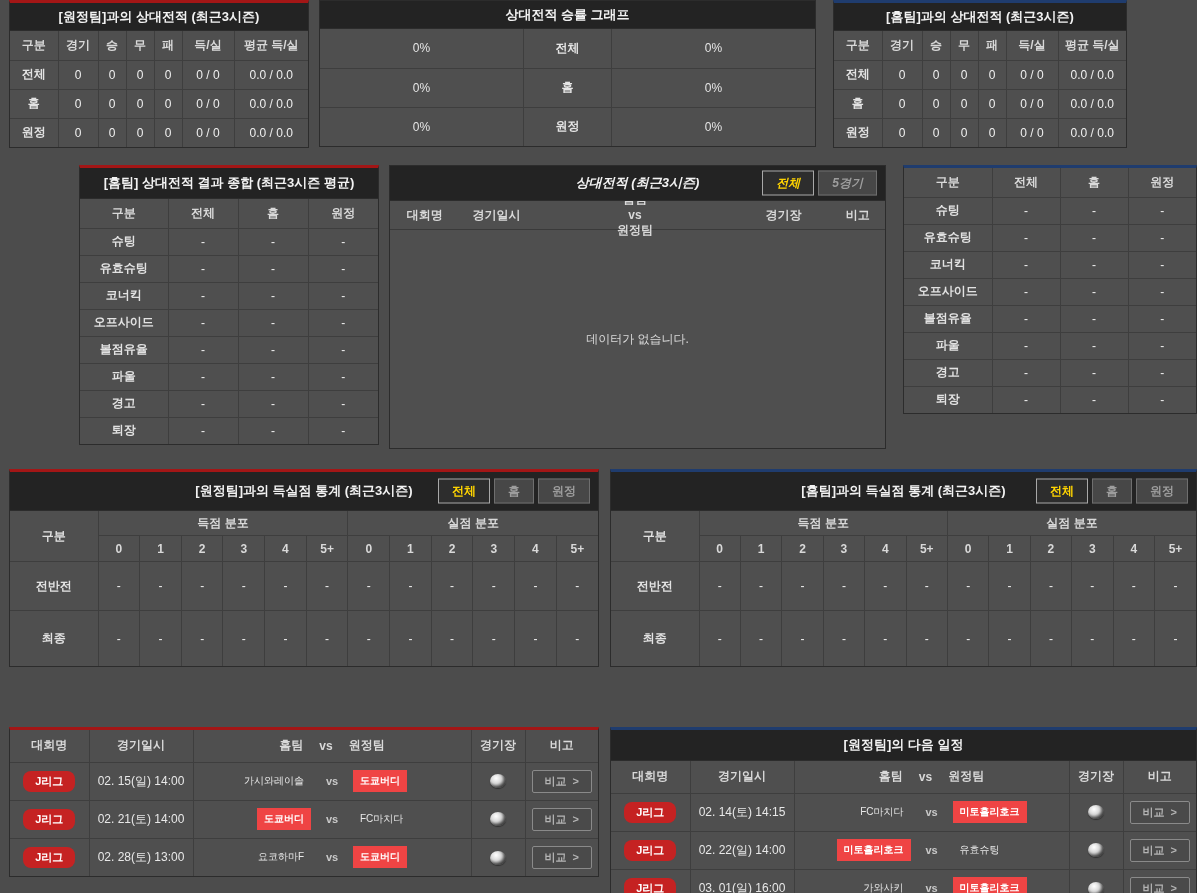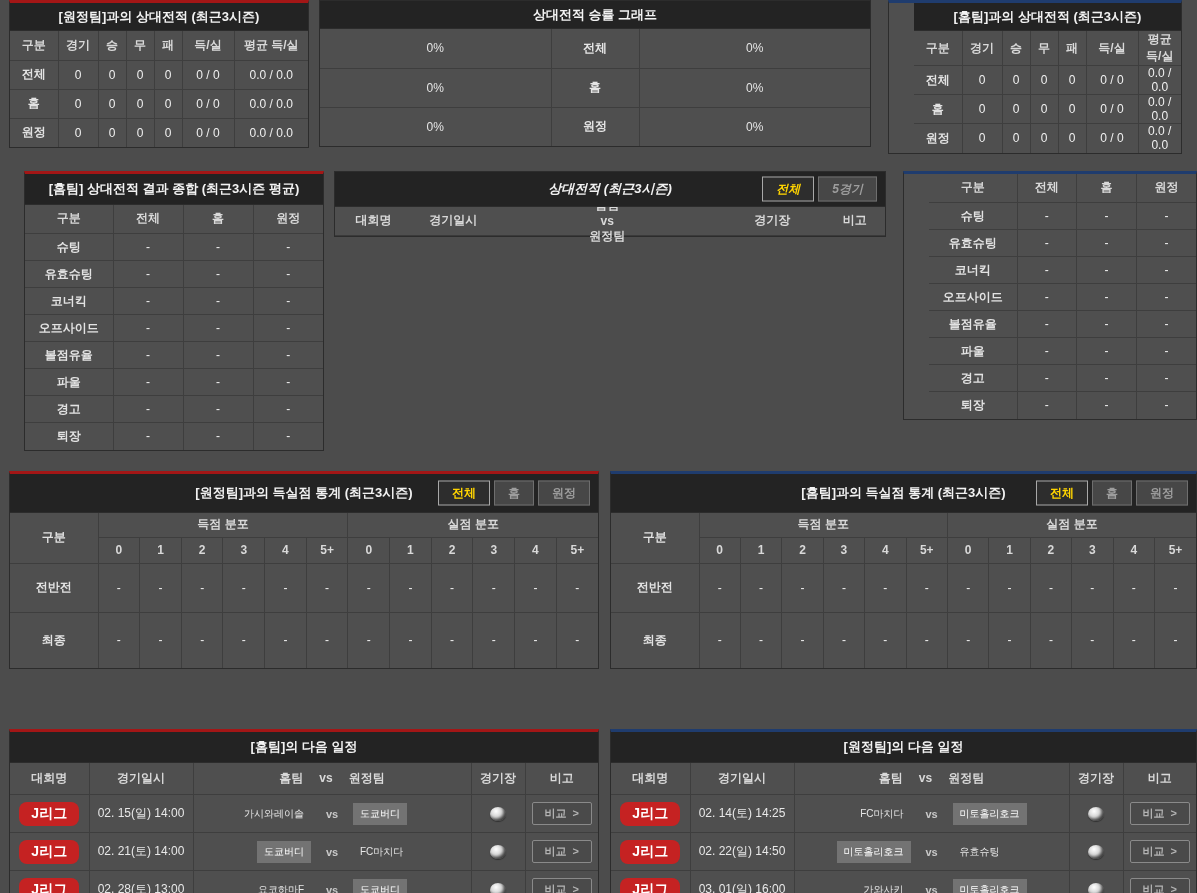--- a/index.html
+++ b/index.html
@@ -7,26 +7,26 @@
        font-family:"Liberation Sans","DejaVu Sans",sans-serif;}
   .row{display:flex;align-items:flex-start;margin-left:9px;}
   .r1{margin-top:0;}
   .r2{margin-top:17px;justify-content:flex-end;}
   .r3{margin-top:20px;}
   .r4{margin-top:60px;}
   .panel{background:#4f4f4f;border:1px solid #2c2c2c;box-sizing:border-box;}
   .bt-red{border-top:3px solid #a31616;}
   .bt-blue{border-top:3px solid #1f3c6e;}
   .w300{width:300px;}
-  .w571{width:552px;}
+  .w571{width:497px;}
   .w294{width:294px;}
   .w592{width:592px;}
   .w589{width:589px;}
   .ml10{margin-left:10px;}
-  .ml17{margin-left:17px;padding-left:25px;}
+  .ml17{margin-left:17px;}
   .ml11{margin-left:11px;}
   .ptitle{position:relative;display:flex;align-items:center;justify-content:center;
           background:#232323;border-bottom:1px solid #2c2c2c;color:#f2f2f2;
           font-size:13px;font-weight:bold;}
   .h27{height:27px;} .h30{height:30px;} .h34{height:34px;font-style:italic;} .h38{height:38px;}
   .tabs{position:absolute;right:8px;top:50%;transform:translateY(-50%);display:flex;}
   .tab{margin-left:4px;padding:3px 13px;font-size:12px;font-weight:bold;cursor:pointer;
        background:#474747;border:1px solid #6e6e6e;color:#9d9d9d;}
   .tab.sel{background:#2d2d2d;border-color:#a8a8a8;color:#ffd400;}
   table.tbl{width:100%;border-collapse:collapse;table-layout:fixed;}
@@ -52,29 +52,29 @@
   .lc1{width:14%;} .lc2{width:15%;} .lc3{width:41%;} .lc4{width:19%;} .lc5{width:11%;}
   .teamhdr{display:flex;justify-content:center;align-items:center;gap:16px;}
   .lbody{height:218px;display:flex;align-items:center;justify-content:center;
          color:#dcdcdc;font-size:12px;}
   .goals tr.g1 td{height:24px;}
   .goals tr.g2 td{height:25px;}
   .goals tr.g3 td{height:48px;}
   .goals tr.g4 td{height:55px;}
   .sched tr{height:38px;}
   .sched tr.sh{height:32px;}
-  .badge{display:inline-block;background:#c52222;color:#ffffff;font-size:14px;
+  .badge{display:inline-block;background:#c52222;color:#ffffff;font-size:11px;
          font-weight:bold;padding:3px 12px;border-radius:8px;}
   .dt{color:#e8e8e8;}
   .match{display:flex;align-items:center;}
   .mside{flex:1;display:flex;align-items:center;}
   .mside.l{justify-content:flex-end;}
   .mside.r{justify-content:flex-start;}
   .team{color:#e8e8e8;font-size:10px;padding:4px 7px;}
-  .team.hl{background:#737373;color:#ffffff;font-weight:normal;}
+  .team.hl{background:#ef4444;color:#ffffff;font-weight:bold;}
   .vs{color:#c9c9c9;font-size:11px;font-weight:bold;width:42px;text-align:center;flex:0 0 auto;}
   .globe{display:inline-block;width:16px;height:14px;border-radius:50%;vertical-align:middle;
          background:radial-gradient(circle at 38% 30%,#ffffff 0%,#d8d8d8 38%,#989898 68%,#4e4e4e 100%);
          box-shadow:inset -2px -2px 3px rgba(0,0,0,0.55), 0 1px 1px rgba(0,0,0,0.4);cursor:pointer;}
   .cmp{display:inline-block;border:1px solid #8a8a8a;border-radius:2px;background:#4a4a4a;
        color:#b3b3b3;font-size:11px;font-weight:bold;padding:3px 12px;cursor:pointer;}
   .cmp .chev{margin-left:6px;}
 </style>
 </head>
 <body>
@@ -305,20 +305,23 @@
     <div class="lhead">
       <span class="lc1">대회명</span>
       <span class="lc2">경기일시</span>
       <span class="lc3 teamhdr">
         <span>홈팀</span>
         <span>vs</span>
         <span>원정팀</span>
       </span>
       <span class="lc4">경기장</span>
       <span class="lc5">비고</span>
+    </div>
+    <div class="lbody">
+      <span>데이터가 없습니다.</span>
     </div>
   </div>
 
   <div class="panel bt-blue w294 ml17">
     <table class="tbl tbl-sum">
       <colgroup>
           <col style="width:88px">
           <col>
           <col>
           <col>
@@ -540,23 +543,20 @@
         <td class="val">-</td>
       </tr>
     </tbody>
       </table>
   </div>
 </div>
 
 <div class="row r4">
 
   <div class="panel bt-red w592">
-    <div class="ptitle h30">
-      <span>[홈팀]의 다음 일정</span>
-    </div>
     <table class="tbl sched">
       <colgroup>
           <col style="width:79px">
           <col style="width:104px">
           <col>
           <col style="width:54px">
           <col style="width:73px">
         </colgroup>
       <tbody>
           <tr class="sh">
@@ -648,38 +648,38 @@
                 <span>홈팀</span>
                 <span>vs</span>
                 <span>원정팀</span>
               </span>
         </td>
         <td class="ch">경기장</td>
         <td class="ch">비고</td>
       </tr>
       <tr>
         <td><span class="badge">J리그</span></td>
-        <td class="dt">02. 14(토) 14:25</td>
+        <td class="dt">02. 14(토) 14:15</td>
         <td>
           <div class="match">
                 <span class="mside l">
                   <span class="team">FC마치다</span>
                 </span>
                 <span class="vs">vs</span>
                 <span class="mside r">
                   <span class="team hl">미토홀리호크</span>
                 </span>
               </div>
         </td>
         <td><span class="globe"></span></td>
         <td><span class="cmp"><span>비교</span><span class="chev">&gt;</span></span></td>
       </tr>
       <tr>
         <td><span class="badge">J리그</span></td>
-        <td class="dt">02. 22(일) 14:50</td>
+        <td class="dt">02. 22(일) 14:00</td>
         <td>
           <div class="match">
                 <span class="mside l">
                   <span class="team hl">미토홀리호크</span>
                 </span>
                 <span class="vs">vs</span>
                 <span class="mside r">
                   <span class="team">유효슈팅</span>
                 </span>
               </div>

